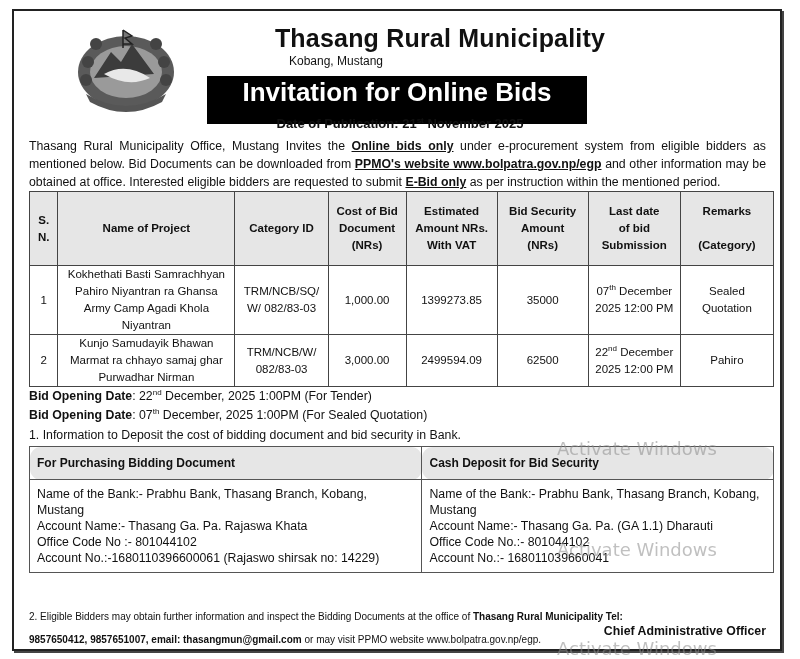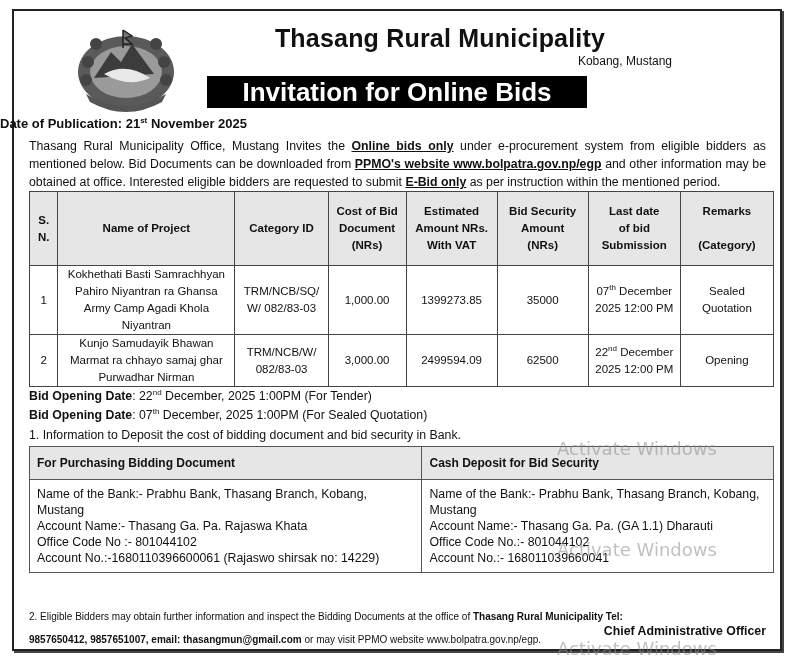--- a/index.html
+++ b/index.html
@@ -3,37 +3,37 @@
 <meta charset="utf-8">
 <style>
   html, body { margin:0; padding:0; background:#ffffff; }
   body { width:800px; height:659px; position:relative; overflow:hidden;
          font-family:"Liberation Sans", sans-serif; color:#111; }
   .frame { position:absolute; left:12px; top:9px; width:766px; height:638px;
            border:2px solid #222; box-shadow: 2px 2px 0 #444; background:#fff; }
   .emblem { position:absolute; left:66px; top:22px; width:120px; height:92px; }
   .title { position:absolute; left:0; width:800px; top:24px; text-align:center;
            font-size:25px; font-weight:bold; letter-spacing:0.2px;padding-left:40px; }
-  .subtitle { position:absolute; left:0; width:672px; top:54px; text-align:right; font-size:12px; }
-  .banner { position:absolute; left:207px; top:76px; width:380px; height:32px; background:#000;
+  .subtitle { position:absolute; left:0; width:672px; top:54px; text-align:center; font-size:12px; }
+  .banner { position:absolute; left:207px; top:76px; width:380px; height:48px; background:#000;
             color:#fff; font-size:26px; font-weight:bold; text-align:center; line-height:32px; }
-  .pubdate { position:absolute; left:0; width:800px; top:116px; text-align:left; font-size:13px; font-weight:bold; }
+  .pubdate { position:absolute; left:0; width:800px; top:116px; text-align:center; font-size:13px; font-weight:bold; }
   .pubdate sup, .sup { font-size:8px; vertical-align:super; line-height:0; }
   .intro { position:absolute; left:29px; top:137px; width:737px; font-size:12.3px; line-height:18px; text-align:justify; }
   .intro b { font-weight:bold;text-decoration:underline; }
   table.bids { position:absolute; left:29px; top:191px; width:745px; border-collapse:collapse; font-size:11.5px; }
   table.bids th, table.bids td { border:1px solid #444; text-align:center; vertical-align:middle; padding:0 4px; line-height:17px; }
   table.bids th { background:#e6e6e6; font-weight:bold; height:73px; }
   table.bids tr.r1 td { height:64px; }
   table.bids tr.r2 td { height:50px; }
   .line { position:absolute; left:29px; font-size:12.3px; }
   .line b { font-weight:bold; }
   table.bank { position:absolute; left:29px; top:446px; width:745px; border-collapse:collapse; font-size:12.3px; }
   table.bank th, table.bank td { border:1px solid #555; text-align:left; vertical-align:middle; padding:0 7px; }
-  table.bank th { background:#e6e6e6; height:32px; font-weight:bold; font-size:12px; }
+  table.bank th { background:#e6e6e6; height:32px; font-weight:bold; font-size:12px;border-radius:11px; }
   table.bank td { height:92px; line-height:16px; }
   .footer-line { position:absolute; left:29px; width:737px; font-size:10px;margin-top:28px; }
   .signature { position:absolute; right:34px; top:624px; font-size:12.3px; font-weight:bold;margin-left:40px; }
   .watermark { position:absolute; font-size:18px; color:rgba(140,140,140,0.55); font-family:"DejaVu Sans", sans-serif; pointer-events:none; }
 </style>
 </head>
 <body>
 
 <div class="frame"></div>
 
@@ -94,21 +94,21 @@
       <td>Sealed Quotation</td>
     </tr>
     <tr class="r2">
       <td>2</td>
       <td>Kunjo Samudayik Bhawan Marmat ra chhayo samaj ghar Purwadhar Nirman</td>
       <td>TRM/NCB/W/ 082/83-03</td>
       <td>3,000.00</td>
       <td>2499594.09</td>
       <td>62500</td>
       <td><span>22</span><sup class="sup">nd</sup><span> December 2025 12:00 PM</span></td>
-      <td>Opening</td>
+      <td>Pahiro</td>
     </tr>
   </tbody>
 </table>
 
 <div class="line" style="top:389px"><b>Bid Opening Date</b><span>: 22</span><sup class="sup">nd</sup><span> December, 2025 1:00PM (For Tender)</span></div>
 <div class="line" style="top:408px"><b>Bid Opening Date</b><span>: 07</span><sup class="sup">th</sup><span> December, 2025 1:00PM (For Sealed Quotation)</span></div>
 <div class="line" style="top:428px">1. Information to Deposit the cost of bidding document and bid security in Bank.</div>
 
 <table class="bank">
   <colgroup>

